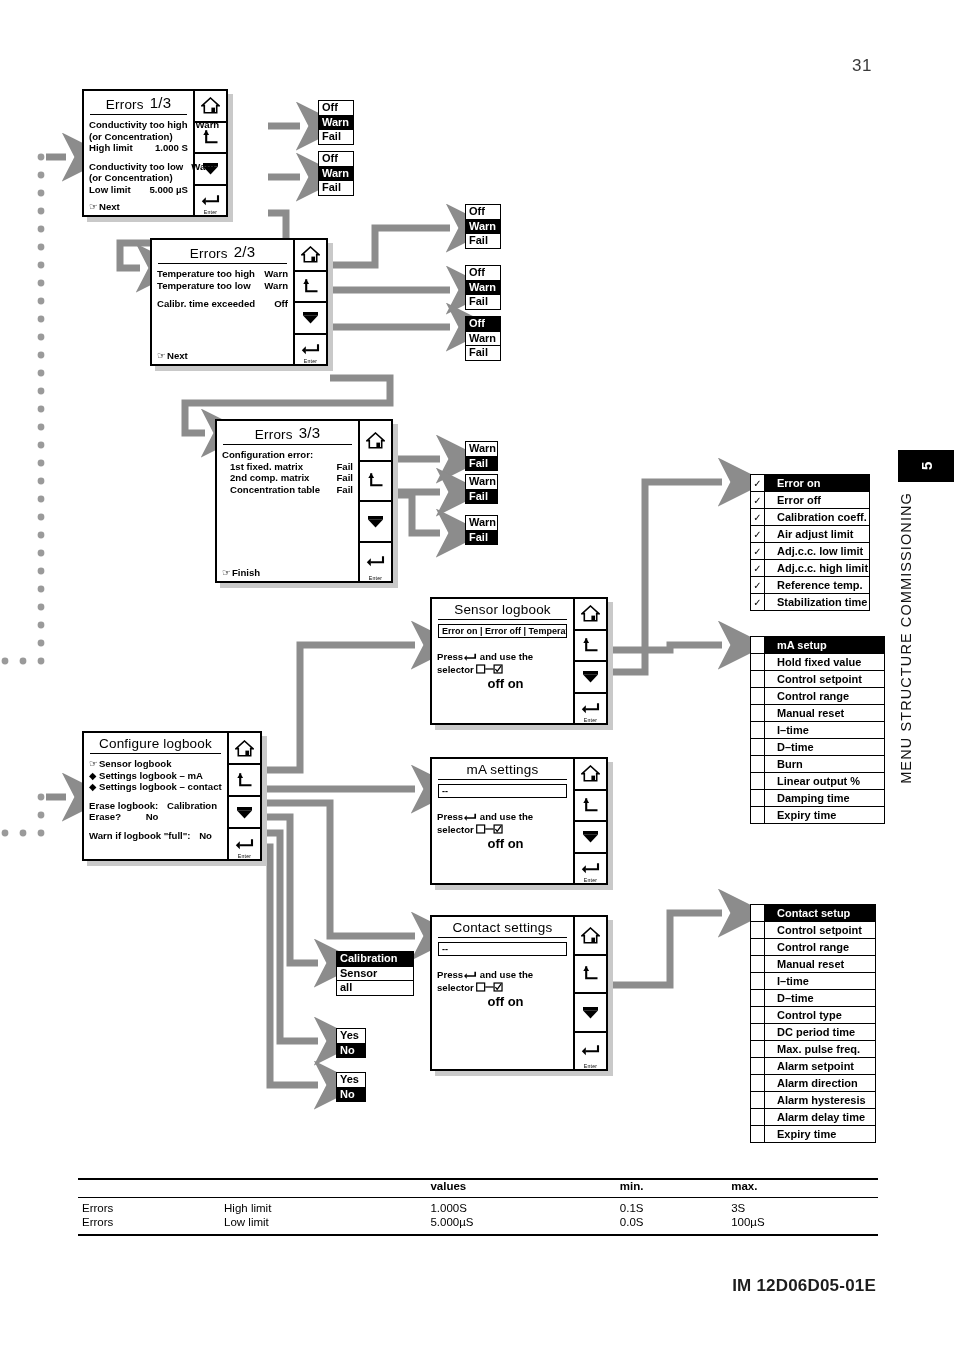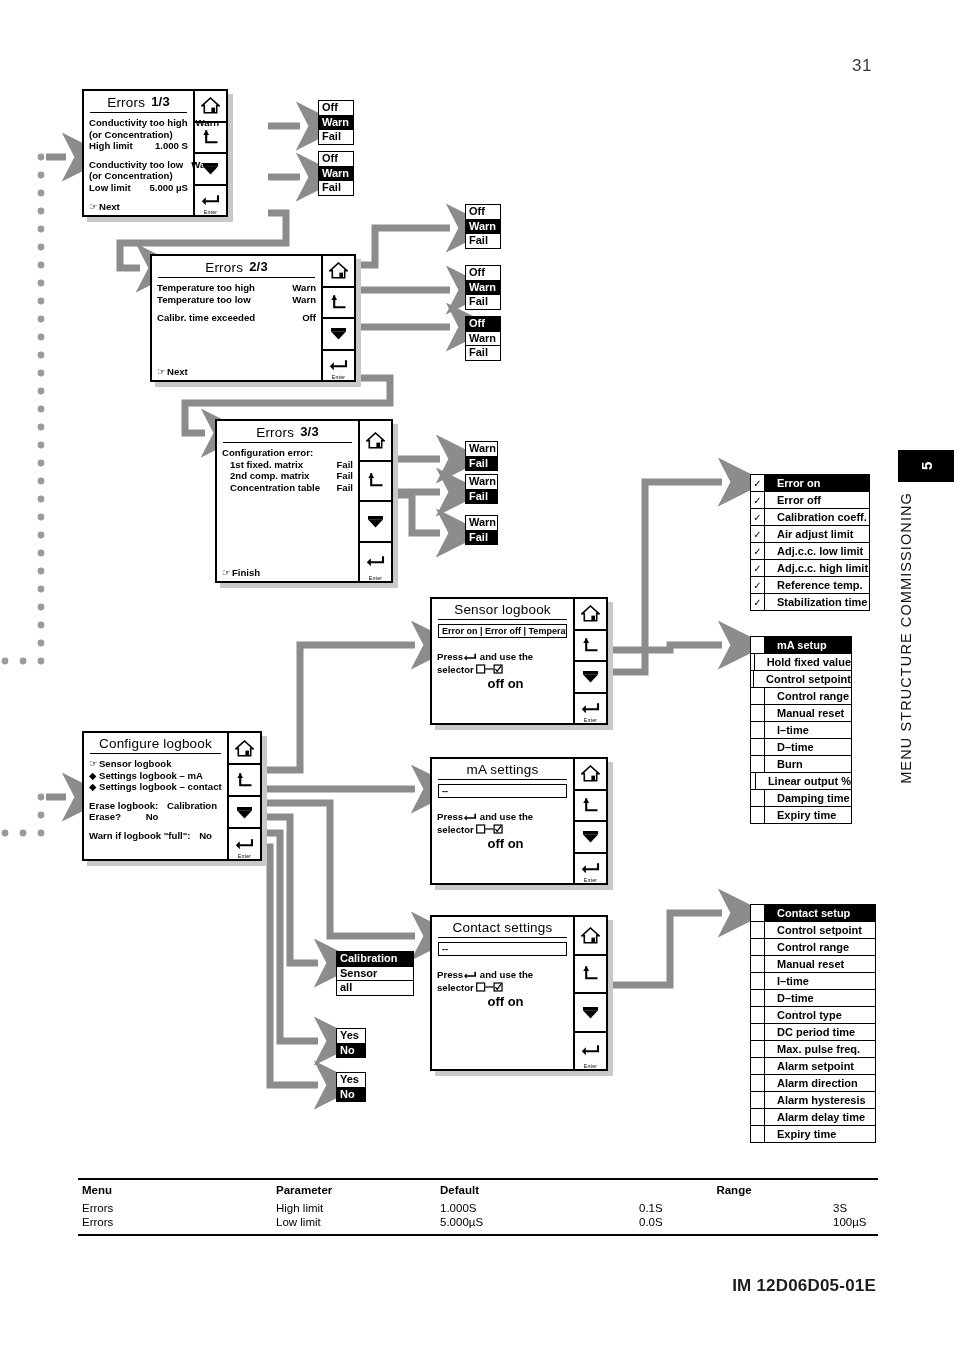--- a/index.html
+++ b/index.html
@@ -36,21 +36,21 @@
   .panel{
     border:2.4px solid #000;background:#fff;box-sizing:border-box;
     box-shadow:5px 5px 0 0 #c9c9c9;
   }
   .panel .inner{display:flex;height:100%;box-sizing:border-box;}
   .panel .content{flex:1;min-width:0;position:relative;padding:2px 5px 0 5px;}
   .panel .ptitle{
     text-align:center;font-size:13.5px;color:#000;letter-spacing:.2px;
     font-weight:400;padding-top:1px;position:relative;
   }
-  .panel .ptitle .pg{font-size:13px;font-weight:bold;margin-left:6px;vertical-align:1px;}
+  .panel .ptitle .pg{font-size:15px;font-weight:normal;margin-left:6px;vertical-align:1px;}
   .panel .rule{border-bottom:1.6px solid #000;margin:2px 1px 4px 1px;}
   .panel .row{
     display:flex;justify-content:space-between;font-size:9.6px;font-weight:bold;
     line-height:11.5px;color:#000;
   }
   .panel .row .lbl{white-space:nowrap;}
   .panel .row .val{white-space:nowrap;padding-left:8px;}
   .panel .line{font-size:9.6px;font-weight:bold;line-height:11.5px;color:#000;}
   .panel .indent{padding-left:8px;}
   .panel .gap{height:7px;}
@@ -291,21 +291,21 @@
   <div>Off</div>
   <div class="sel">Warn</div>
   <div>Fail</div>
 </div>
 <div class="optbox abs" style="left:318px;top:151px;width:36px;">
   <div>Off</div>
   <div class="sel">Warn</div>
   <div>Fail</div>
 </div>
 
-<div class="panel abs" style="left:150px;top:254px;width:206px;height:128px;">
+<div class="panel abs" style="left:150px;top:238px;width:178px;height:128px;">
   <div class="inner">
     <div class="content">
       <div class="ptitle">
         <span>Errors</span><span class="pg">2/3</span>
       </div>
       <div class="rule"></div>
       <div class="row">
         <span class="lbl">Temperature too high</span>
         <span class="val">Warn</span>
       </div>
@@ -463,21 +463,21 @@
   <div class="ckrow">
     <div class="ckbox">✓</div>
     <div class="cklabel">Reference temp.</div>
   </div>
   <div class="ckrow">
     <div class="ckbox">✓</div>
     <div class="cklabel">Stabilization time</div>
   </div>
 </div>
 
-<div class="cklist abs" style="left:750px;top:636px;width:102px;">
+<div class="cklist abs" style="left:750px;top:636px;width:135px;">
   <div class="ckrow head">
     <div class="ckbox"></div>
     <div class="cklabel">mA setup</div>
   </div>
   <div class="ckrow">
       <div class="ckbox"></div>
       <div class="cklabel">Hold fixed value</div>
     </div>
   <div class="ckrow">
       <div class="ckbox"></div>
@@ -803,26 +803,26 @@
   <div class="sel">No</div>
 </div>
 <div class="optbox abs" style="left:336px;top:1072px;width:30px;">
   <div>Yes</div>
   <div class="sel">No</div>
 </div>
 
 <div class="abs" id="spec-table">
   <table>
     <thead>
-      <tr>
-        <th class="c1">Menu</th>
-        <th class="c2">Parameter</th>
-        <th class="c3">Default</th>
-        <th class="c4" style="text-align:center">Range</th>
+      <tr class="hdr2">
         <th></th>
+        <th></th>
+        <th>values</th>
+        <th>min.</th>
+        <th>max.</th>
       </tr>
     </thead>
     <tbody>
       <tr>
         <td>Errors</td>
         <td>High limit</td>
         <td>1.000S</td>
         <td>0.1S</td>
         <td>3S</td>
       </tr>

